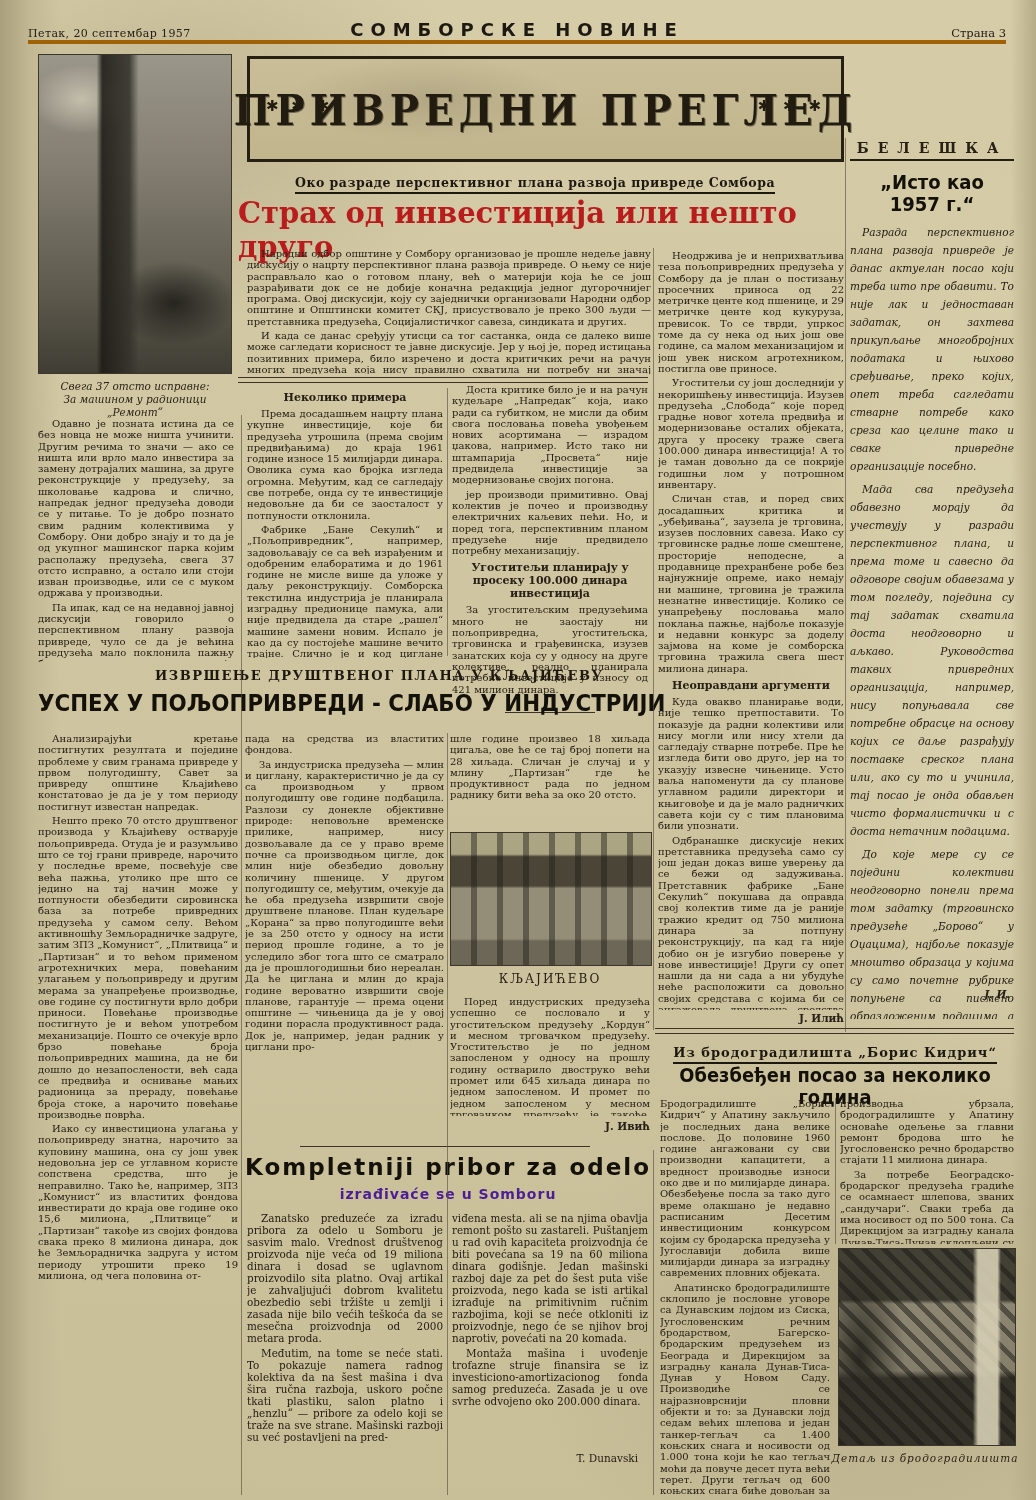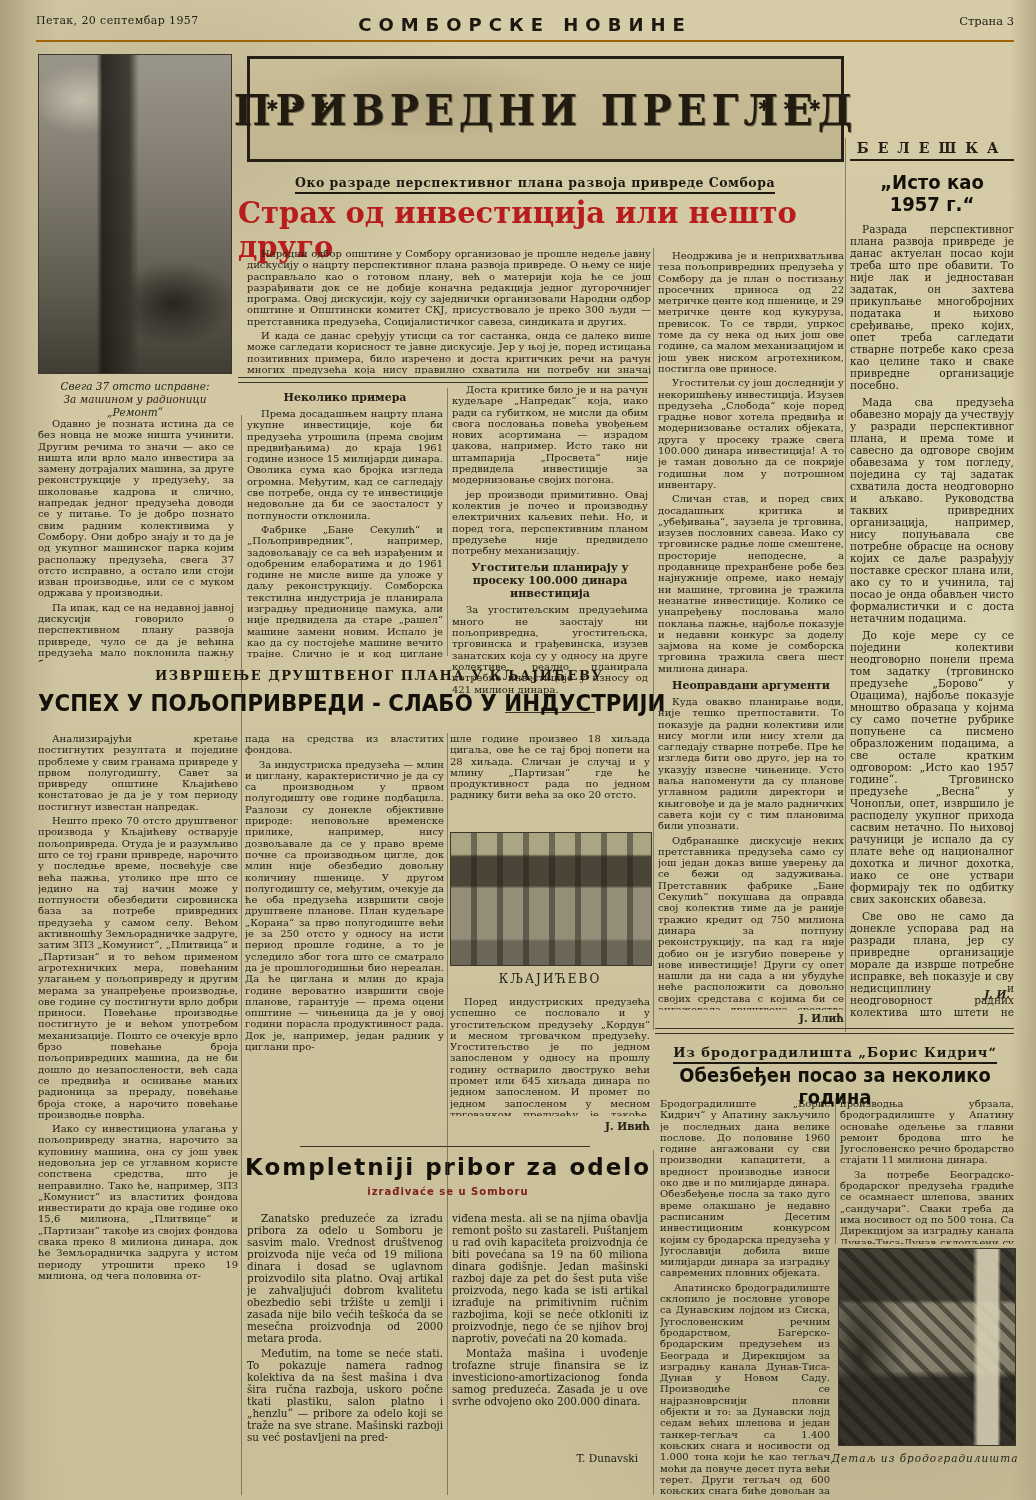--- a/index.html
+++ b/index.html
@@ -13,22 +13,22 @@
       linear-gradient(270deg,#b6ac87 0px,rgba(0,0,0,0) 26px),
       radial-gradient(420px 300px at 18% 8%,rgba(90,80,55,.18),rgba(0,0,0,0) 70%),
       radial-gradient(500px 380px at 85% 90%,rgba(90,80,55,.15),rgba(0,0,0,0) 70%),
       radial-gradient(300px 700px at 96% 45%,rgba(255,250,225,.25),rgba(0,0,0,0) 75%),
       linear-gradient(180deg,#d6cca7 0%,#cfc5a0 40%,#c8be98 100%);}
   .abs{position:absolute;}
   .vrule{position:absolute;width:1px;background:#5a5343;opacity:.65;}
   .hrule{position:absolute;height:1px;background:#3b3426;}
   .dbl{position:absolute;height:4px;border-top:1px solid #3b3426;border-bottom:1px solid #3b3426;}
   
-  #header{position:absolute;left:36px;top:14px;width:978px;height:26px;
-          border-bottom:2px solid #a16207;display:flex;}
+  #header{position:absolute;left:28px;top:14px;width:978px;height:26px;
+          border-bottom:4px solid #a16207;display:flex;align-items:flex-end;}
   .hdr-date{font-size:11px;width:300px;letter-spacing:.4px;}
   .hdr-masthead{font-family:"DejaVu Sans",sans-serif;font-weight:bold;font-size:18px;
                 letter-spacing:7px;flex:1;text-align:center;color:#1d1810;}
   .hdr-page{font-size:11.5px;width:300px;text-align:right;}
   
   #banner{position:absolute;left:247px;top:56px;width:591px;height:100px;
           border:3px solid #261f13;background:
           radial-gradient(200px 60px at 30% 40%,rgba(40,32,18,.12),rgba(0,0,0,0)70%),
           linear-gradient(180deg,#c9be97,#c0b58d);
           display:flex;align-items:center;justify-content:center;}
@@ -62,21 +62,21 @@
   .bodytext p{margin:0 0 3px 0;text-indent:14px;}
   .subhead{font-weight:bold;text-align:center;font-size:11px;line-height:13px;margin:5px 0 4px 0;text-indent:0 !important;}
   .kicker{font-weight:bold;font-size:12.5px;letter-spacing:.5px;text-align:center;color:#1d1810;}
   .kicker-u{border-bottom:2px solid #1d1810;padding-bottom:2px;}
   .headline-serif{font-family:"DejaVu Serif",serif;font-weight:bold;color:#b91c1c;text-align:left;}
   .headline-sans{font-family:"DejaVu Sans",sans-serif;font-weight:bold;color:#14100a;}
   .sig{font-weight:bold;font-size:10.5px;text-align:right;}
   
   #beleska-title{letter-spacing:9px;font-weight:bold;font-size:14px;text-align:center;
       font-family:"DejaVu Serif",serif;border-bottom:2px solid #241e12;padding-bottom:3px;}
-  .beleska-body{font-size:10.6px;line-height:12px;text-align:justify;overflow:hidden;}
+  .beleska-body{font-size:10.6px;line-height:18px;font-style:italic;text-align:justify;overflow:hidden;}
   .beleska-body p{margin:0 0 5px 0;text-indent:12px;}
   .lat{font-size:10.4px;line-height:12px;}
 </style>
 </head>
 <body>
 <div id="paper"></div>
 
 <div id="header">
   <span class="hdr-date">Петак, 20 септембар 1957</span>
   <span class="hdr-masthead">СОМБОРСКЕ НОВИНЕ</span>
@@ -167,21 +167,21 @@
 </div>
 <div id="photo-kljajicevo" class="photo"></div>
 <div class="abs" style="left:450px;top:972px;width:200px;text-align:center;font-size:12px;letter-spacing:2px;font-family:'DejaVu Serif',serif;">КЉАЈИЋЕВО</div>
 <div class="abs bodytext" style="left:450px;top:996px;width:200px;height:120px;">
   <p>Поред индустриских предузећа успешно се пословало и у угоститељском предузећу „Кордун“ и месном трговачком предузећу. Угоститељство је по једном запосленом у односу на прошлу годину остварило двоструко већи промет или 645 хиљада динара по једном запосленом. И промет по једном запосленом у месном трговачком предузећу је такође, већи за скоро 20 отсто и износи у првом полугодишту преко 1,2 милиона динара.</p>
 </div>
 <div class="abs sig" style="left:450px;top:1120px;width:200px;">Ј. Ивић</div>
 <div class="hrule" style="left:300px;top:1146px;width:290px;"></div>
 
 <div class="abs" style="left:245px;top:1154px;width:406px;text-align:left;font-family:'DejaVu Sans',sans-serif;font-weight:bold;font-size:23px;letter-spacing:2px;color:#14100a;">Kompletniji pribor za odelo</div>
-<div class="abs" style="left:245px;top:1186px;width:406px;text-align:center;font-family:'DejaVu Sans',sans-serif;font-weight:bold;font-size:10px;letter-spacing:1px;color:#7f1d1d;">izrađivaće se u Somboru</div>
+<div class="abs" style="left:245px;top:1186px;width:406px;text-align:center;font-family:'DejaVu Sans',sans-serif;font-weight:bold;font-size:14px;letter-spacing:1px;color:#4c1d95;">izrađivaće se u Somboru</div>
 
 <div class="abs bodytext lat" style="left:247px;top:1212px;width:196px;height:284px;">
   <p>Zanatsko preduzeće za izradu pribora za odelo u Somboru je sasvim malo. Vrednost društvenog proizvoda nije veća od 19 miliona dinara i dosad se uglavnom proizvodilo sita platno. Ovaj artikal je zahvaljujući dobrom kvalitetu obezbedio sebi tržište u zemlji i zasada nije bilo većih teškoća da se mesečna proizvodnja od 2000 metara proda.</p>
   <p>Međutim, na tome se neće stati. To pokazuje namera radnog kolektiva da na šest mašina i dva šira ručna razboja, uskoro počne tkati plastiku, salon platno i „henzlu“ — pribore za odelo koji se traže na sve strane. Mašinski razboji su već postavljeni na pred-</p>
 </div>
 <div class="abs bodytext lat" style="left:452px;top:1212px;width:196px;height:240px;">
   <p style="text-indent:0;">viđena mesta. ali se na njima obavlja remont pošto su zastareli. Puštanjem u rad ovih kapaciteta proizvodnja će biti povećana sa 19 na 60 miliona dinara godišnje. Jedan mašinski razboj daje za pet do šest puta više proizvoda, nego kada se isti artikal izrađuje na primitivnim ručnim razbojima, koji se neće otkloniti iz proizvodnje, nego će se njihov broj naprotiv, povećati na 20 komada.</p>
   <p>Montaža mašina i uvođenje trofazne struje finansira se iz investiciono-amortizacionog fonda samog preduzeća. Zasada je u ove svrhe odvojeno oko 200.000 dinara.</p>
 </div>
 <div class="abs sig" style="left:452px;top:1452px;width:186px;font-weight:normal;">T. Dunavski</div>

